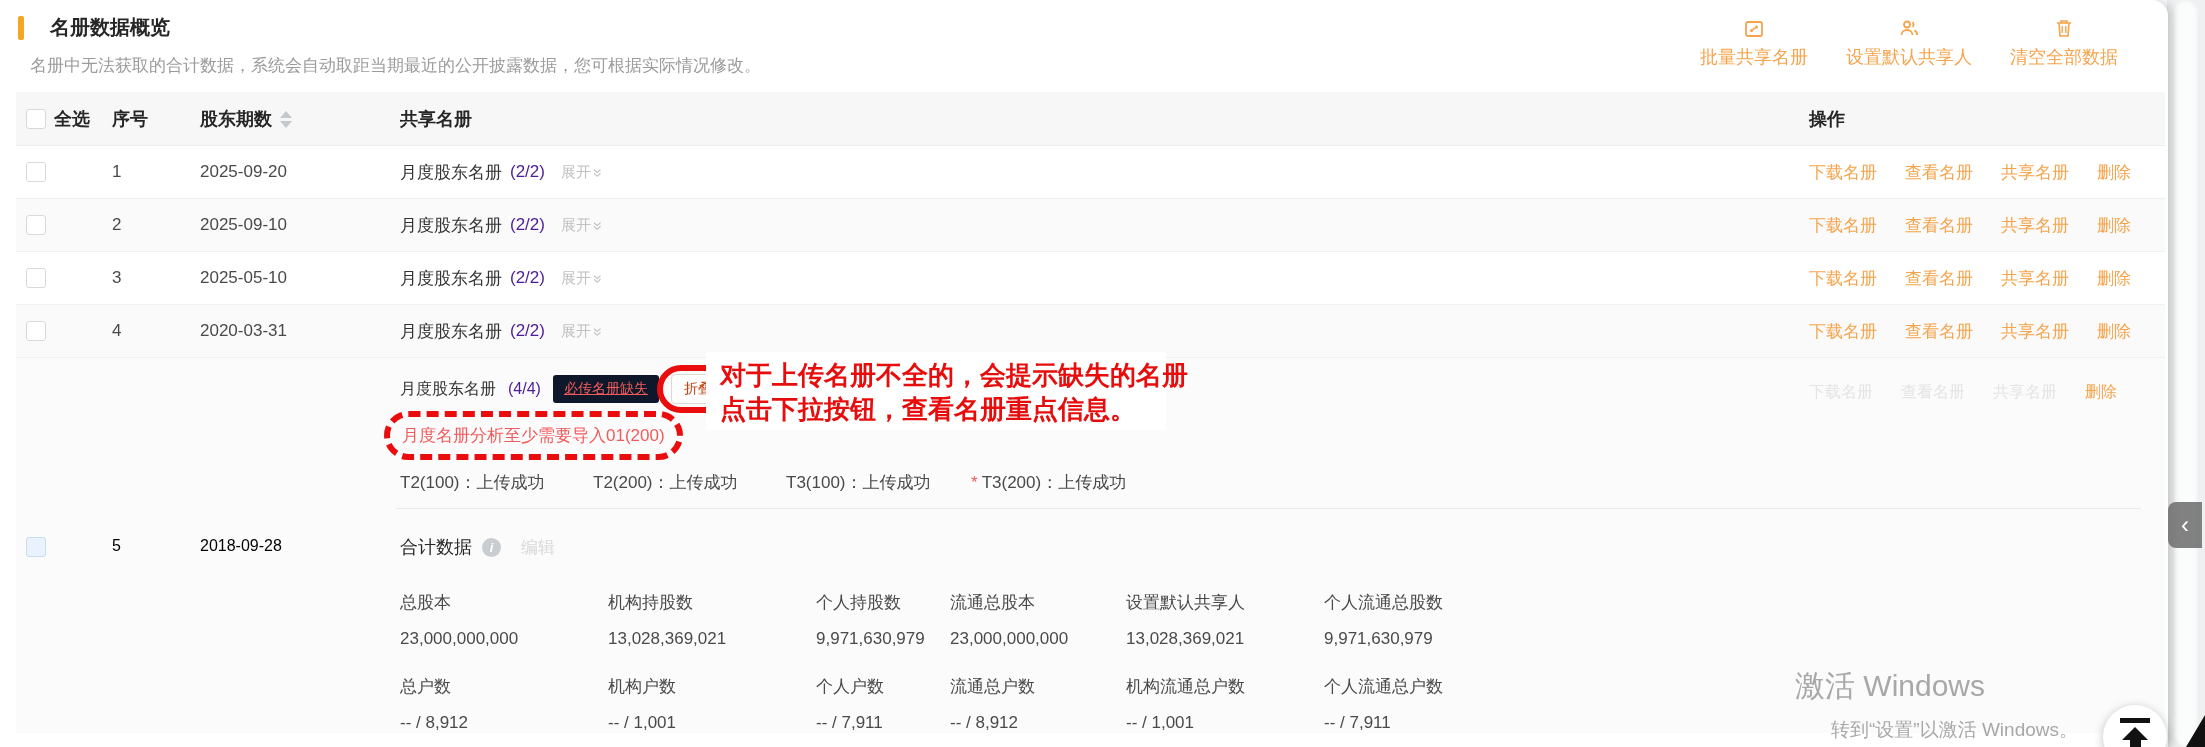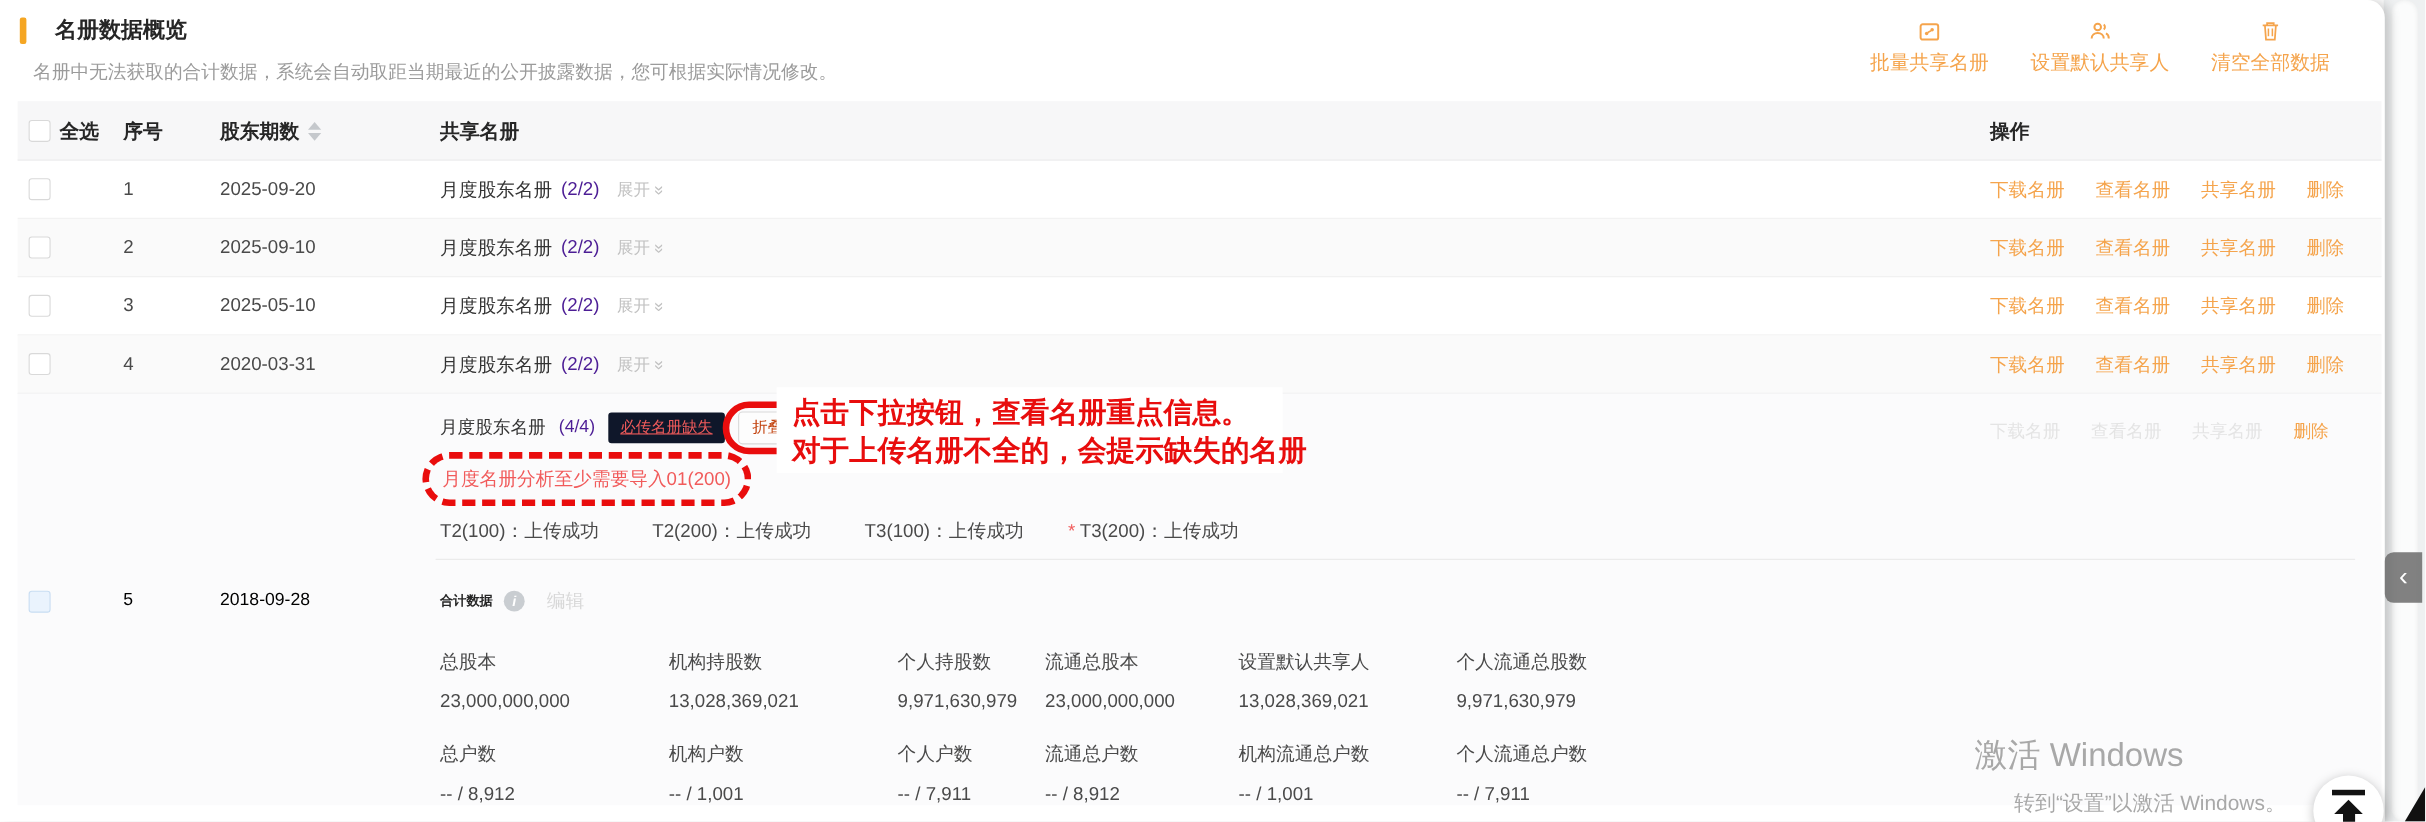--- a/index.html
+++ b/index.html
@@ -69,21 +69,21 @@
   .upload-item { width:193px; white-space:nowrap; }
   .upload-item:nth-child(3) { width:185px; }
   .req-star { color:#f15b5b; margin-right:4px; }
   .exp-actions { padding-top:8px; }
 
   .divider-indent { height:1px; background:#e9e9e9; margin-left:380px; margin-right:24px; margin-top:14px; }
 
   .exp-bottom { padding-top:26px; align-items:start; }
   .exp-bottom .c1,.exp-bottom .c2,.exp-bottom .c3 { padding-top:2px; }
   .sum-header { display:flex; align-items:center; gap:10px; }
-  .sum-title { font-size:12px; font-weight:bold; color:#262626; }
+  .sum-title { font-size:18px; font-weight:normal; color:#262626; }
   .info-icon { width:19px; height:19px; border-radius:50%; background:#c9cdd1; color:#fff;
     font-size:13px; font-style:italic; font-weight:bold; display:flex; align-items:center; justify-content:center; }
   .edit-link { color:#d8d8d8; font-size:17px; margin-left:10px; }
   .stats { display:flex; margin-top:32px; }
   .stats.second { margin-top:26px; }
   .stat { font-size:17px; color:#4a4a4a; white-space:nowrap; }
   .stat .val { margin-top:15px; }
   .stat:nth-child(1){width:208px}.stat:nth-child(2){width:208px}.stat:nth-child(3){width:134px}
   .stat:nth-child(4){width:176px}.stat:nth-child(5){width:198px}.stat:nth-child(6){width:auto}
 
@@ -373,22 +373,22 @@
       </div>
     </div>
 
     <div class="watermark">
       <div class="wm1">激活 Windows</div>
       <div class="wm2">转到“设置”以激活 Windows。</div>
     </div>
   </div>
 
   <div class="ann-box">
+    <div>对于上传名册不全的，会提示缺失的名册</div>
     <div>点击下拉按钮，查看名册重点信息。</div>
-    <div>对于上传名册不全的，会提示缺失的名册</div>
   </div>
 
   <div class="side-tab">
     <span>‹</span>
   </div>
 
   <div class="scroll-top">
     <div>
       <div class="stt-bar"></div>
       <div class="stt-tri"></div>

